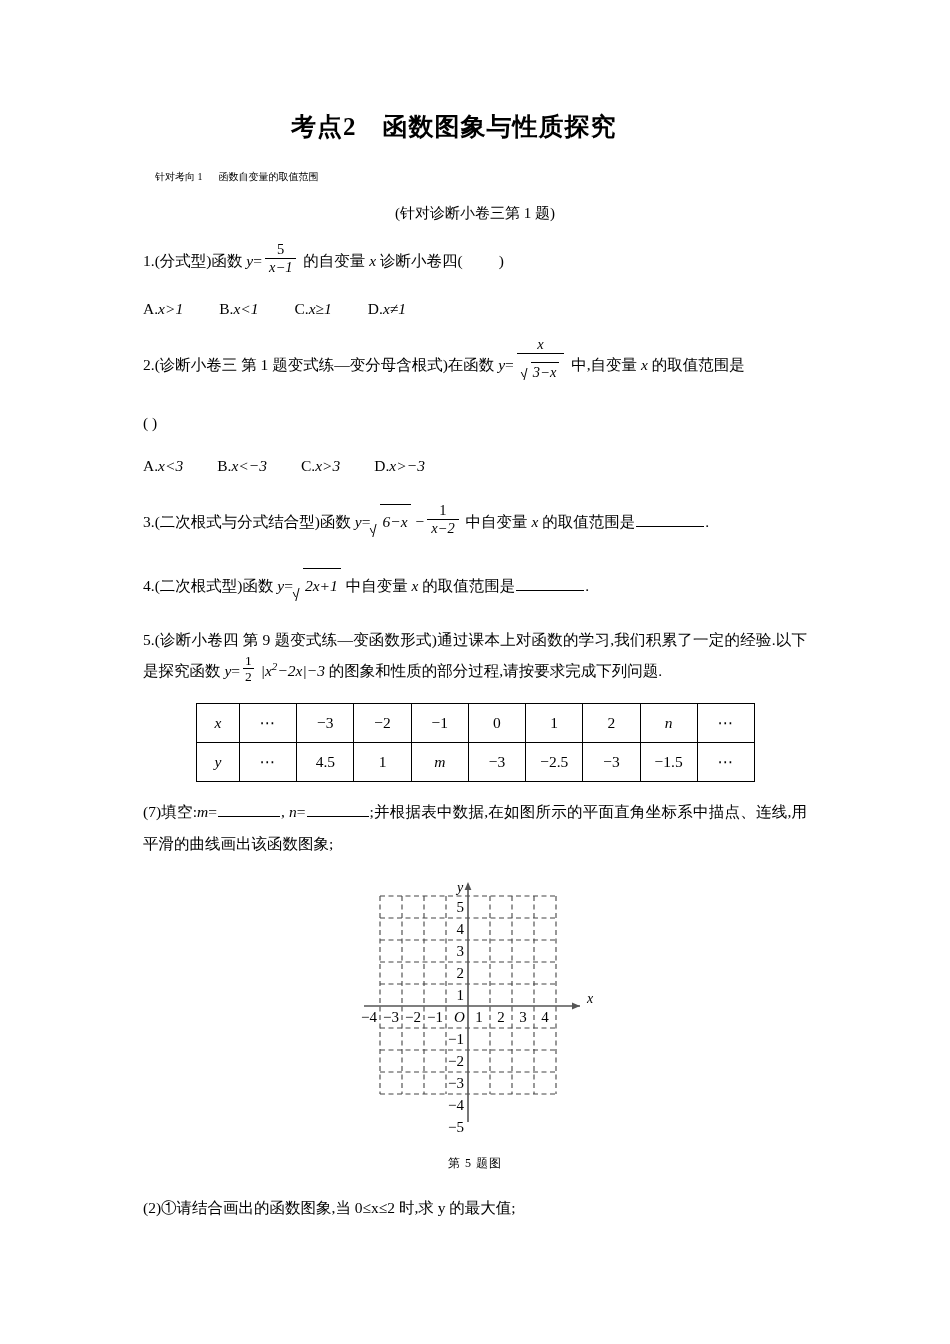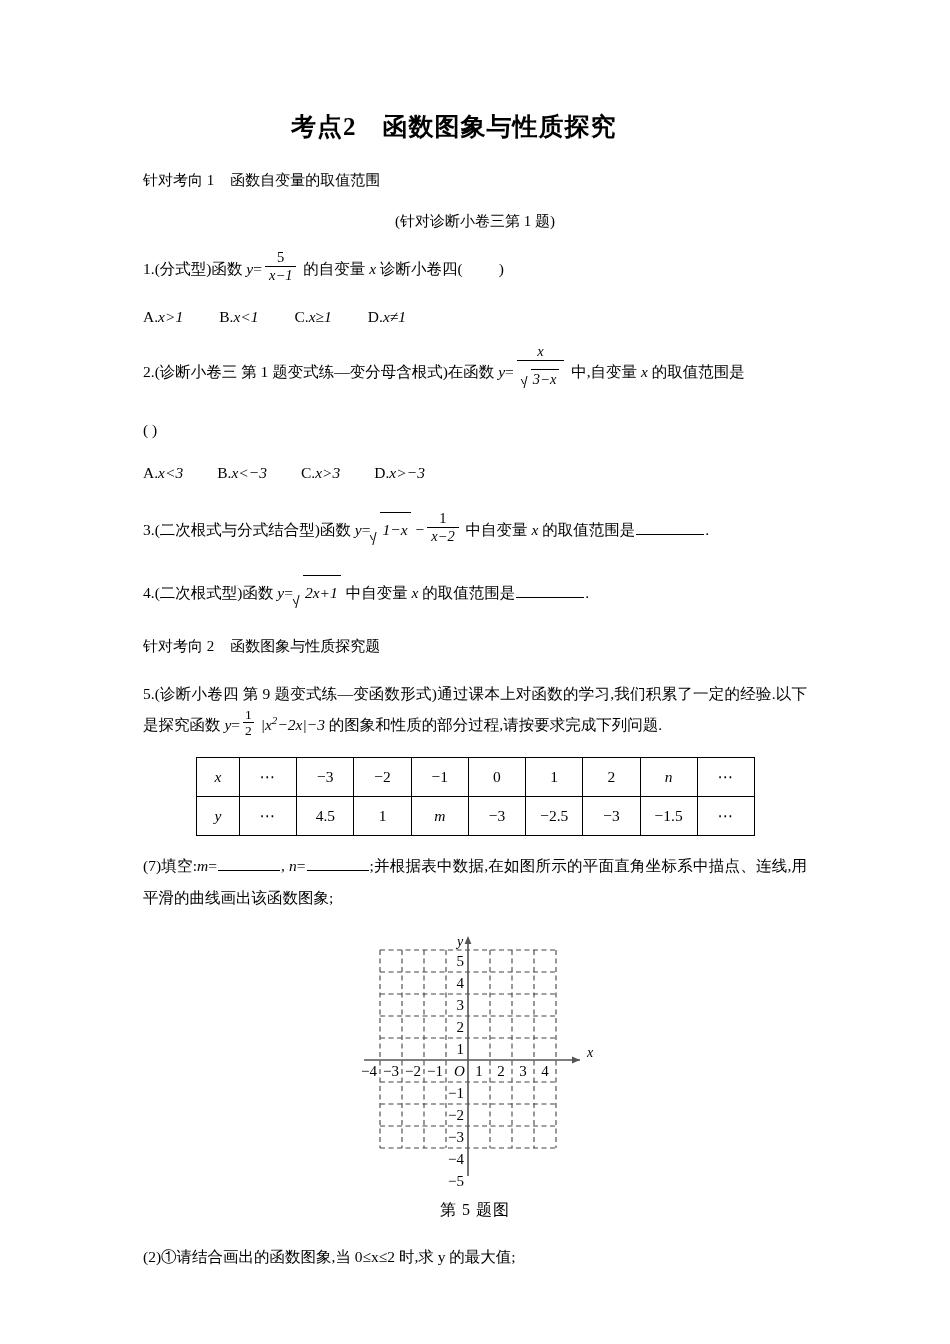--- a/index.html
+++ b/index.html
@@ -35,22 +35,22 @@
     letter-spacing: 1px;
     margin: 0 0 26px 0;
     padding-left: 148px;
     font-family: "Liberation Serif", "DejaVu Serif", serif;
   }
   .title .t-num { font-weight: bold; }
   .title .t-gap { display: inline-block; width: 26px; }
 
   
   .section-head {
-    font-size: 15px;
-    margin: 0 0 20px 0;
+    font-size: 10px;
+    margin: 0 0 20px 12px;
     line-height: 1.5;
   }
   .section-head .sh-gap { display: inline-block; width: 16px; }
 
   .centered-note {
     font-size: 15px;
     text-align: center;
     margin: 0 0 22px 0;
   }
 
@@ -163,22 +163,22 @@
   
   .fig {
     position: relative;
     width: 270px;
     height: 262px;
     margin: 18px auto 2px auto;
   }
   .fig svg { display: block; }
   .fig-caption {
     text-align: center;
-    font-size: 16px;
-    margin: 6px 0 20px 0;
+    font-size: 12px;
+    margin: 15px 0 20px 0;
     letter-spacing: 1px;
   }
   .axis-lbl { font-family: "Liberation Serif", "DejaVu Serif", serif; font-style: italic; font-size: 14px; }
   .tick-lbl { font-family: "Liberation Serif", "DejaVu Serif", serif; font-size: 15px; }
   .origin-lbl { font-family: "Liberation Serif", "DejaVu Serif", serif; font-style: italic; font-size: 15px; }
 </style>
 </head>
 <body>
 
 <div class="page">
@@ -207,34 +207,31 @@
     <span class="it">y</span><span>=</span><span class="frac"><span class="num it">x</span><span class="den"><span class="sqrt"><span class="radicand it">3−x</span></span></span></span>
     <span>中,自变量</span> <span class="it">x</span> <span>的取值范围是</span>
   </div>
   <div class="q" style="margin-bottom:12px">(    )</div>
   <div class="q-opts">
     <span class="opt"><span>A.</span><span class="it">x&lt;3</span></span><span class="opt-sp-2"></span><span class="opt"><span>B.</span><span class="it">x&lt;−3</span></span><span class="opt-sp-2"></span><span class="opt"><span>C.</span><span class="it">x&gt;3</span></span><span class="opt-sp-2"></span><span class="opt"><span>D.</span><span class="it">x&gt;−3</span></span>
   </div>
 
   <div class="q">
     <span>3.</span><span>(二次根式与分式结合型)</span><span>函数</span>
-    <span class="it">y</span><span>=</span><span class="sqrt"><span class="radicand it">1−x</span></span>
+    <span class="it">y</span><span>=</span><span class="sqrt"><span class="radicand it">6−x</span></span>
     <span>−</span><span class="frac"><span class="num">1</span><span class="den it">x−2</span></span>
     <span>中自变量</span> <span class="it">x</span> <span>的取值范围是</span><span class="blank"></span><span>.</span>
   </div>
 
   <div class="q">
     <span>4.</span><span>(二次根式型)</span><span>函数</span>
     <span class="it">y</span><span>=</span><span class="sqrt"><span class="radicand it">2x+1</span></span>
     <span>中自变量</span> <span class="it">x</span> <span>的取值范围是</span><span class="blank"></span><span>.</span>
   </div>
 
-  <div class="section-head" style="margin-top:18px">
-    <span>针对考向 2</span><span class="sh-gap"></span><span>函数图象与性质探究题</span>
-  </div>
 
   <div class="q">
     <span>5.</span><span>(诊断小卷四  第 9 题变式练—变函数形式)</span><span>通过课本上对函数的学习,我们积累了一定的经验.以下是探究函数</span>
     <span class="it">y</span><span>=</span><span class="frac small"><span class="num">1</span><span class="den">2</span></span>
     <span class="it">|<span class="it">x</span><sup class="exp">2</sup>−2<span class="it">x</span>|−3</span>
     <span>的图象和性质的部分过程,请按要求完成下列问题.</span>
   </div>
 
   <div class="tbl-wrap">
     <table class="data">

